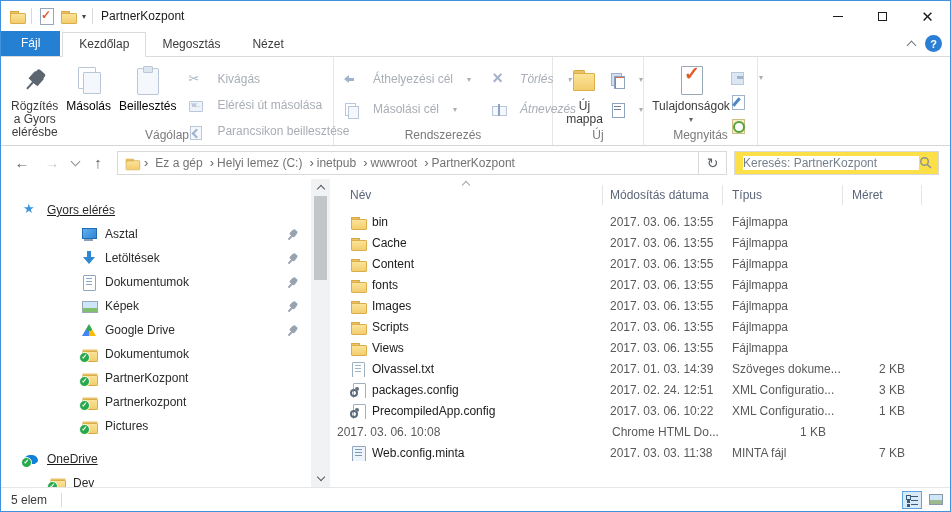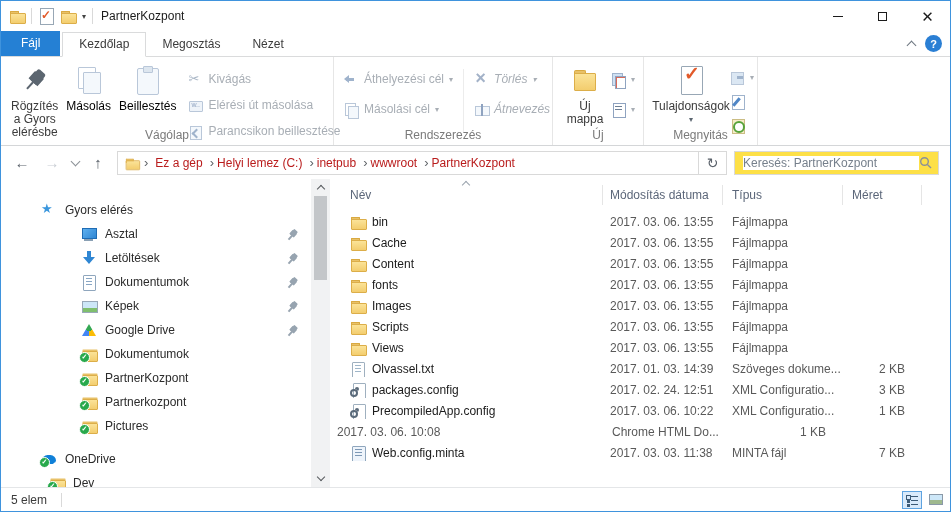--- a/index.html
+++ b/index.html
@@ -34,21 +34,21 @@
   .rgroup-label { position:absolute; bottom:3px; left:0; right:0; text-align:center; color:#7a7a7a; font-size:12px; }
   .g-clipboard { width:333px; display:flex; padding:4px 2px 0 6px; }
   .g-organize { width:219px; display:flex; padding:12px 0 0 10px; gap:10px; }
   .g-new { width:91px; display:flex; padding:4px 0 0 6px; }
   .g-open { width:114px; display:flex; padding:4px 0 0 8px; }
   .g-select { width:193px; padding:7px 0 0 10px; display:flex; flex-direction:column; gap:4px; border-right:none; }
   .bigbtn { display:flex; flex-direction:column; align-items:center; text-align:center; line-height:13px; color:#3b3b3b; padding:2px 4px; }
   .bigbtn .bicon { height:34px; display:flex; align-items:center; justify-content:center; margin-bottom:3px; }
   .bigbtn.disabled { color:#000000; }
   .smallcol { display:flex; flex-direction:column; gap:6px; padding-top:8px; margin-left:8px; }
-  .smallbtn { display:flex; align-items:center; gap:5px; height:20px; color:#3b3b3b; white-space:nowrap; }
+  .smallbtn { display:flex; align-items:center; gap:14px; height:20px; color:#3b3b3b; white-space:nowrap; }
   .smallbtn.disabled { color:#a8aeb5; }
   .dd-caret { font-size:8px; color:#a8aeb5; }
   .subsep { width:1px; background:#ececec; height:64px; margin-top:0; }
 
   
   .pin-big { position:relative; width:26px; height:26px; transform:rotate(42deg); }
   .pin-big::before { content:""; position:absolute; left:8px; top:2px; width:10px; height:12px; background:#5c6670; border-radius:2px 2px 1px 1px; box-shadow:0 3px 0 -1px #5c6670, -2px 3px 0 -1px #5c6670, 2px 3px 0 -1px #5c6670; }
   .pin-big::after { content:""; position:absolute; left:12px; top:16px; width:2px; height:9px; background:#5c6670; }
   .pages-big { position:relative; width:26px; height:28px; }
   .pages-big::before, .pages-big::after { content:""; position:absolute; width:16px; height:20px; background:#fff; border:1px solid #b9c7d9; border-radius:1px; }
@@ -93,33 +93,33 @@
   .sel-invert::before { content:""; position:absolute; left:0; top:0; width:6px; height:6px; background:#3f8ed8; box-shadow:8px 0 #3f8ed8, 0 8px #3f8ed8, 8px 8px #3f8ed8; }
   .sel-invert::after { content:""; position:absolute; left:1px; top:1px; width:4px; height:4px; background:#fff; box-shadow:8px 8px #fff; }
 
   
   .addressrow { height:33px; display:flex; align-items:center; padding:0 11px 0 6px; flex:0 0 auto; }
   .navbtn { width:30px; height:26px; display:flex; align-items:center; justify-content:center; font-size:15px; color:#5b626b; }
   .navbtn.disabled { color:#c9ced4; }
   .navbtn.small { width:16px; }
   .addressbox { flex:1; height:24px; border:1px solid #d9d9d9; display:flex; align-items:center; padding:0 6px; gap:4px; margin-left:4px; background:#fff; }
   .crumb-item { display:flex; align-items:center; gap:4px; }
-  .crumb { color:#b91c1c; padding:0 3px; white-space:nowrap; }
+  .crumb { color:#737373; padding:0 3px; white-space:nowrap; }
   .crumb-sep { color:#5f6368; font-size:13px; }
   .crumb-item:last-child .crumb-sep { display:none; }
   .refreshbtn { width:28px; height:24px; border:1px solid #d9d9d9; border-left:none; display:flex; align-items:center; justify-content:center; color:#5b626b; font-size:14px; background:#fff; }
   .searchbox { width:205px; height:24px; border:1px solid #d9d9d9; margin-left:7px; display:flex; align-items:center; padding:0 6px 0 8px; background:#fde047; }
   .searchbox input { border:none; outline:none; flex:1; font-family:"Liberation Sans",sans-serif; font-size:12px; color:#1b1b1b; min-width:0; }
   .searchbox input::placeholder { color:#76808c; opacity:1; }
 
   
   .main { flex:1; display:flex; overflow:hidden; }
   .sidebar { width:310px; padding-top:19px; position:relative; flex:0 0 auto; }
   .side-row { height:24px; display:flex; align-items:center; gap:8px; position:relative; padding-right:26px; }
-  .side-row.lv0 { padding-left:40px; }
+  .side-row.lv0 { padding-left:22px;text-decoration:underline; }
   .side-row.lv1 { padding-left:32px;margin-left:48px; }
   .side-row.lv2 { padding-left:48px; }
   .side-label { white-space:nowrap; color:#2b2b2b; }
   .pin { position:relative; width:13px; height:13px; transform:rotate(42deg); position:absolute; right:12px; top:6px; }
   .pin::before { content:""; position:absolute; left:4px; top:1px; width:5px; height:6px; background:#97a4b0; border-radius:1px; box-shadow:0 1.5px 0 -0.5px #97a4b0, -1px 1.5px 0 -0.5px #97a4b0, 1px 1.5px 0 -0.5px #97a4b0; }
   .pin::after { content:""; position:absolute; left:6px; top:8px; width:1.5px; height:5px; background:#97a4b0; }
   .sscroll { width:19px; background:#f1f2f3; display:flex; flex-direction:column; align-items:center; flex:0 0 auto; }
   .sscroll .chev { border-color:#55585c; width:6px; height:6px; border-width:1.5px; }
   .s-arrow { height:17px; display:flex; align-items:center; justify-content:center; width:100%; }
   .s-thumb { width:13px; height:84px; background:#c3c6c9; margin-top:0; }

